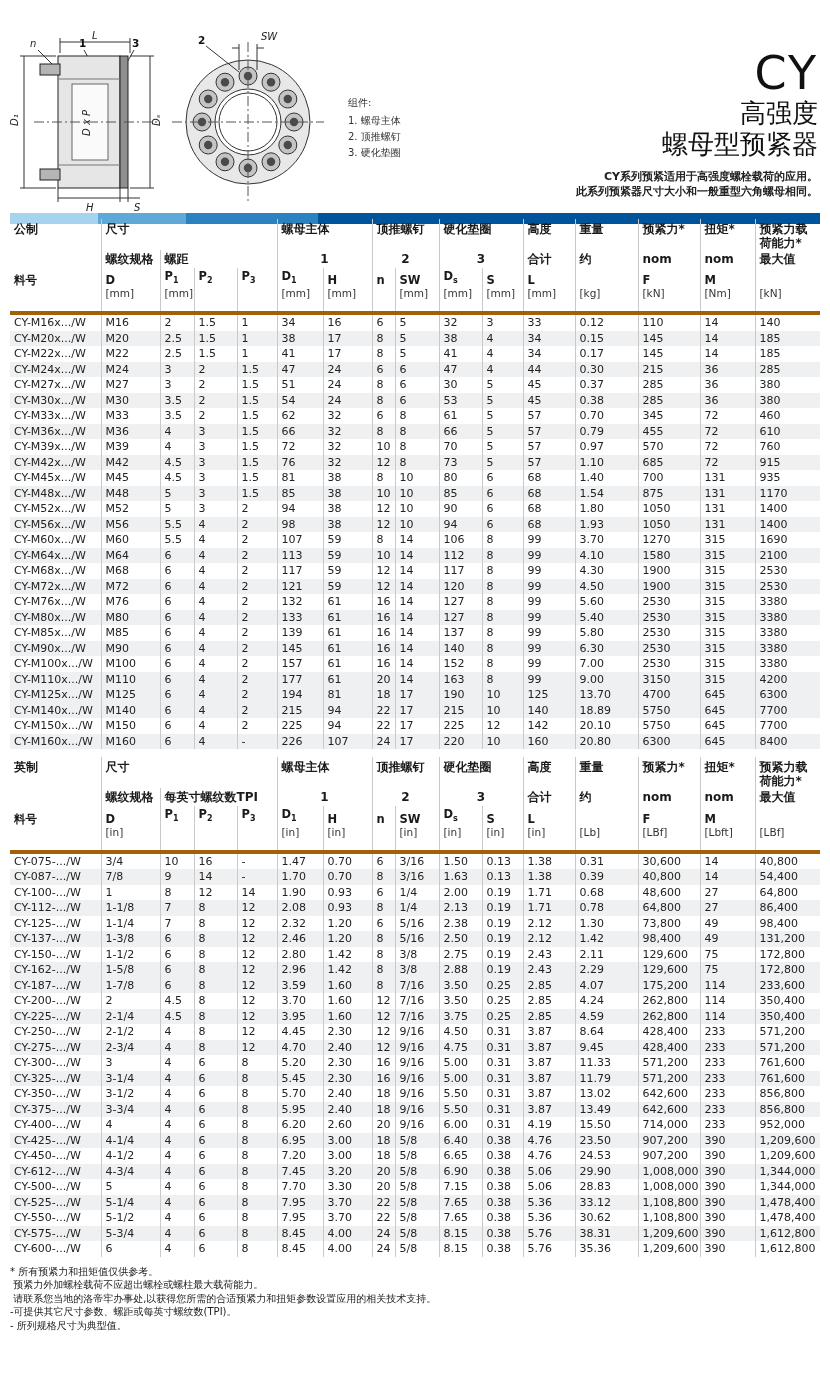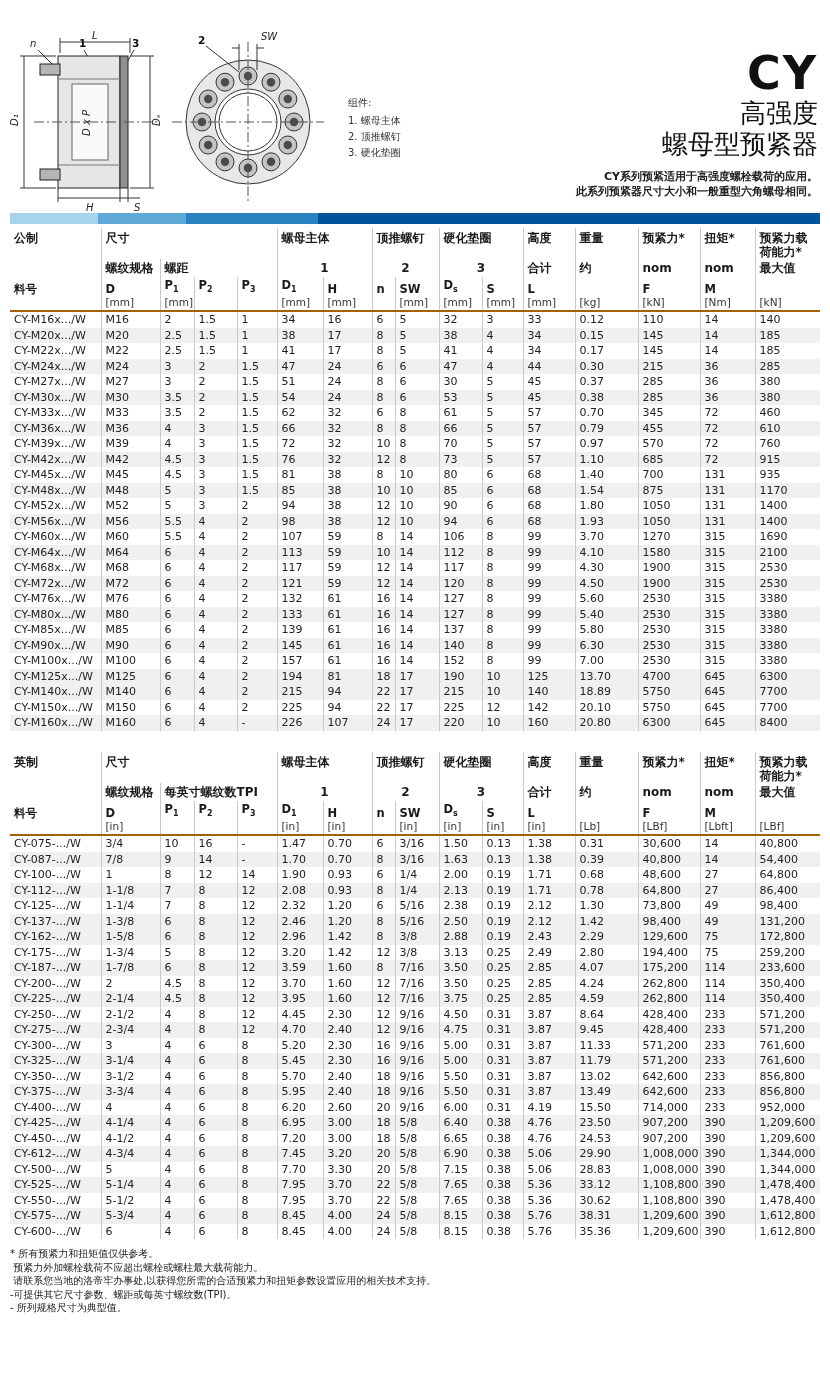--- a/index.html
+++ b/index.html
@@ -2,47 +2,47 @@
 <html><head>
 <meta charset="utf-8">
 <style>
   html,body{margin:0;padding:0;background:#fff;}
   .page{position:relative;width:830px;height:1378px;background:#fff;overflow:hidden;
         font-family:"DejaVu Sans","Liberation Sans",sans-serif;color:#1a1a1a;}
 
   
   .drawing{position:absolute;left:8px;top:26px;}
   .titleblock{position:absolute;right:12px;top:48px;text-align:right;}
-  .cy{font-size:46px;line-height:50px;font-weight:700;letter-spacing:2px;color:#111;}
+  .cy{font-size:46px;line-height:50px;font-weight:400;letter-spacing:2px;color:#111;}
   .sub{font-size:26px;line-height:31px;font-weight:400;color:#111;}
   .desc{font-size:11px;font-weight:700;line-height:15px;margin-top:9px;color:#222;}
 
   
   .bar{position:absolute;top:213px;left:10px;width:810px;height:11px;display:flex;}
   .bar div{height:100%;}
   .seg1{background:#a6d4ee;width:88px;}
   .seg2{background:#5fa9d8;width:88px;}
   .seg3{background:#2a82c0;width:132px;}
   .seg4{background:#00549b;width:502px;}
 
   
-  .content{position:absolute;top:228px;left:10px;width:810px;}
+  .content{position:absolute;top:219px;left:10px;width:810px;}
   table{border-collapse:collapse;table-layout:fixed;width:810px;}
   th,td{text-align:left;overflow:hidden;white-space:nowrap;}
   .g{font-size:12px;font-weight:700;padding:3px 4px 0 4px;vertical-align:top;line-height:14px;white-space:normal;}
   .g2{font-size:12px;font-weight:700;padding:2px 4px 2px 4px;vertical-align:middle;line-height:14px;}
   .ctr{text-align:center;}
   .bl{border-left:1px solid #c9c9c9;}
-  .colh{vertical-align:bottom;padding:2px 4px 2px 4px;border-bottom:2px solid #a16207;}
+  .colh{vertical-align:bottom;padding:2px 4px 12px 4px;border-bottom:4px solid #a16207;}
   .colh .sym{display:block;font-weight:700;font-size:11.5px;line-height:13px;min-height:13px;}
   .colh .unit{display:block;font-weight:400;font-size:10.5px;line-height:12px;min-height:12px;color:#333;}
   sub{font-size:8px;}
   tbody td{font-size:11px;line-height:11.5px;padding:2px 4px;color:#222;vertical-align:middle;}
   tbody tr.alt{background:#eef0f2;}
-  .imperial{margin-top:21px;}
+  .imperial{margin-top:8px;}
 
   
   .foot{margin-top:8px;}
   .fnote{font-size:10px;line-height:13.5px;color:#1a1a1a;white-space:pre-wrap;}
 
   
   .dimtxt{font-size:10px;font-style:italic;fill:#222;font-family:"DejaVu Sans",sans-serif;}
   .numtxt{font-size:10.5px;font-weight:bold;fill:#111;font-family:"DejaVu Sans",sans-serif;}
   .legtxt{font-size:10px;fill:#333;font-family:"DejaVu Sans",sans-serif;}
 </style>
@@ -686,20 +686,38 @@
             <td class="bl">14</td>
             <td class="bl">152</td>
             <td class="bl">8</td>
             <td class="bl">99</td>
             <td class="bl">7.00</td>
             <td class="bl">2530</td>
             <td class="bl">315</td>
             <td class="bl">3380</td>
           </tr>
           <tr class="alt">
+            <td>CY-M110x.../W</td>
+            <td class="bl">M110</td>
+            <td class="bl">6</td>
+            <td class="bl">4</td>
+            <td class="bl">2</td>
+            <td class="bl">177</td>
+            <td class="bl">61</td>
+            <td class="bl">20</td>
+            <td class="bl">14</td>
+            <td class="bl">163</td>
+            <td class="bl">8</td>
+            <td class="bl">99</td>
+            <td class="bl">9.00</td>
+            <td class="bl">3150</td>
+            <td class="bl">315</td>
+            <td class="bl">4200</td>
+          </tr>
+          <tr class="alt">
             <td>CY-M125x.../W</td>
             <td class="bl">M125</td>
             <td class="bl">6</td>
             <td class="bl">4</td>
             <td class="bl">2</td>
             <td class="bl">194</td>
             <td class="bl">81</td>
             <td class="bl">18</td>
             <td class="bl">17</td>
             <td class="bl">190</td>
@@ -981,55 +999,55 @@
             <td class="bl">8</td>
             <td class="bl">5/16</td>
             <td class="bl">2.50</td>
             <td class="bl">0.19</td>
             <td class="bl">2.12</td>
             <td class="bl">1.42</td>
             <td class="bl">98,400</td>
             <td class="bl">49</td>
             <td class="bl">131,200</td>
           </tr>
+          <tr>
+            <td>CY-150-.../W</td>
+            <td class="bl">1-1/2</td>
+            <td class="bl">6</td>
+            <td class="bl">8</td>
+            <td class="bl">12</td>
+            <td class="bl">2.80</td>
+            <td class="bl">1.42</td>
+            <td class="bl">8</td>
+            <td class="bl">3/8</td>
+            <td class="bl">2.75</td>
+            <td class="bl">0.19</td>
+            <td class="bl">2.43</td>
+            <td class="bl">2.11</td>
+            <td class="bl">129,600</td>
+            <td class="bl">75</td>
+            <td class="bl">172,800</td>
+          </tr>
           <tr class="alt">
             <td>CY-162-.../W</td>
             <td class="bl">1-5/8</td>
             <td class="bl">6</td>
             <td class="bl">8</td>
             <td class="bl">12</td>
             <td class="bl">2.96</td>
             <td class="bl">1.42</td>
             <td class="bl">8</td>
             <td class="bl">3/8</td>
             <td class="bl">2.88</td>
             <td class="bl">0.19</td>
             <td class="bl">2.43</td>
             <td class="bl">2.29</td>
             <td class="bl">129,600</td>
             <td class="bl">75</td>
             <td class="bl">172,800</td>
-          </tr>
-          <tr>
-            <td>CY-175-.../W</td>
-            <td class="bl">1-3/4</td>
-            <td class="bl">5</td>
-            <td class="bl">8</td>
-            <td class="bl">12</td>
-            <td class="bl">3.20</td>
-            <td class="bl">1.42</td>
-            <td class="bl">12</td>
-            <td class="bl">3/8</td>
-            <td class="bl">3.13</td>
-            <td class="bl">0.25</td>
-            <td class="bl">2.49</td>
-            <td class="bl">2.80</td>
-            <td class="bl">194,400</td>
-            <td class="bl">75</td>
-            <td class="bl">259,200</td>
           </tr>
           <tr class="alt">
             <td>CY-187-.../W</td>
             <td class="bl">1-7/8</td>
             <td class="bl">6</td>
             <td class="bl">8</td>
             <td class="bl">12</td>
             <td class="bl">3.59</td>
             <td class="bl">1.60</td>
             <td class="bl">8</td>

